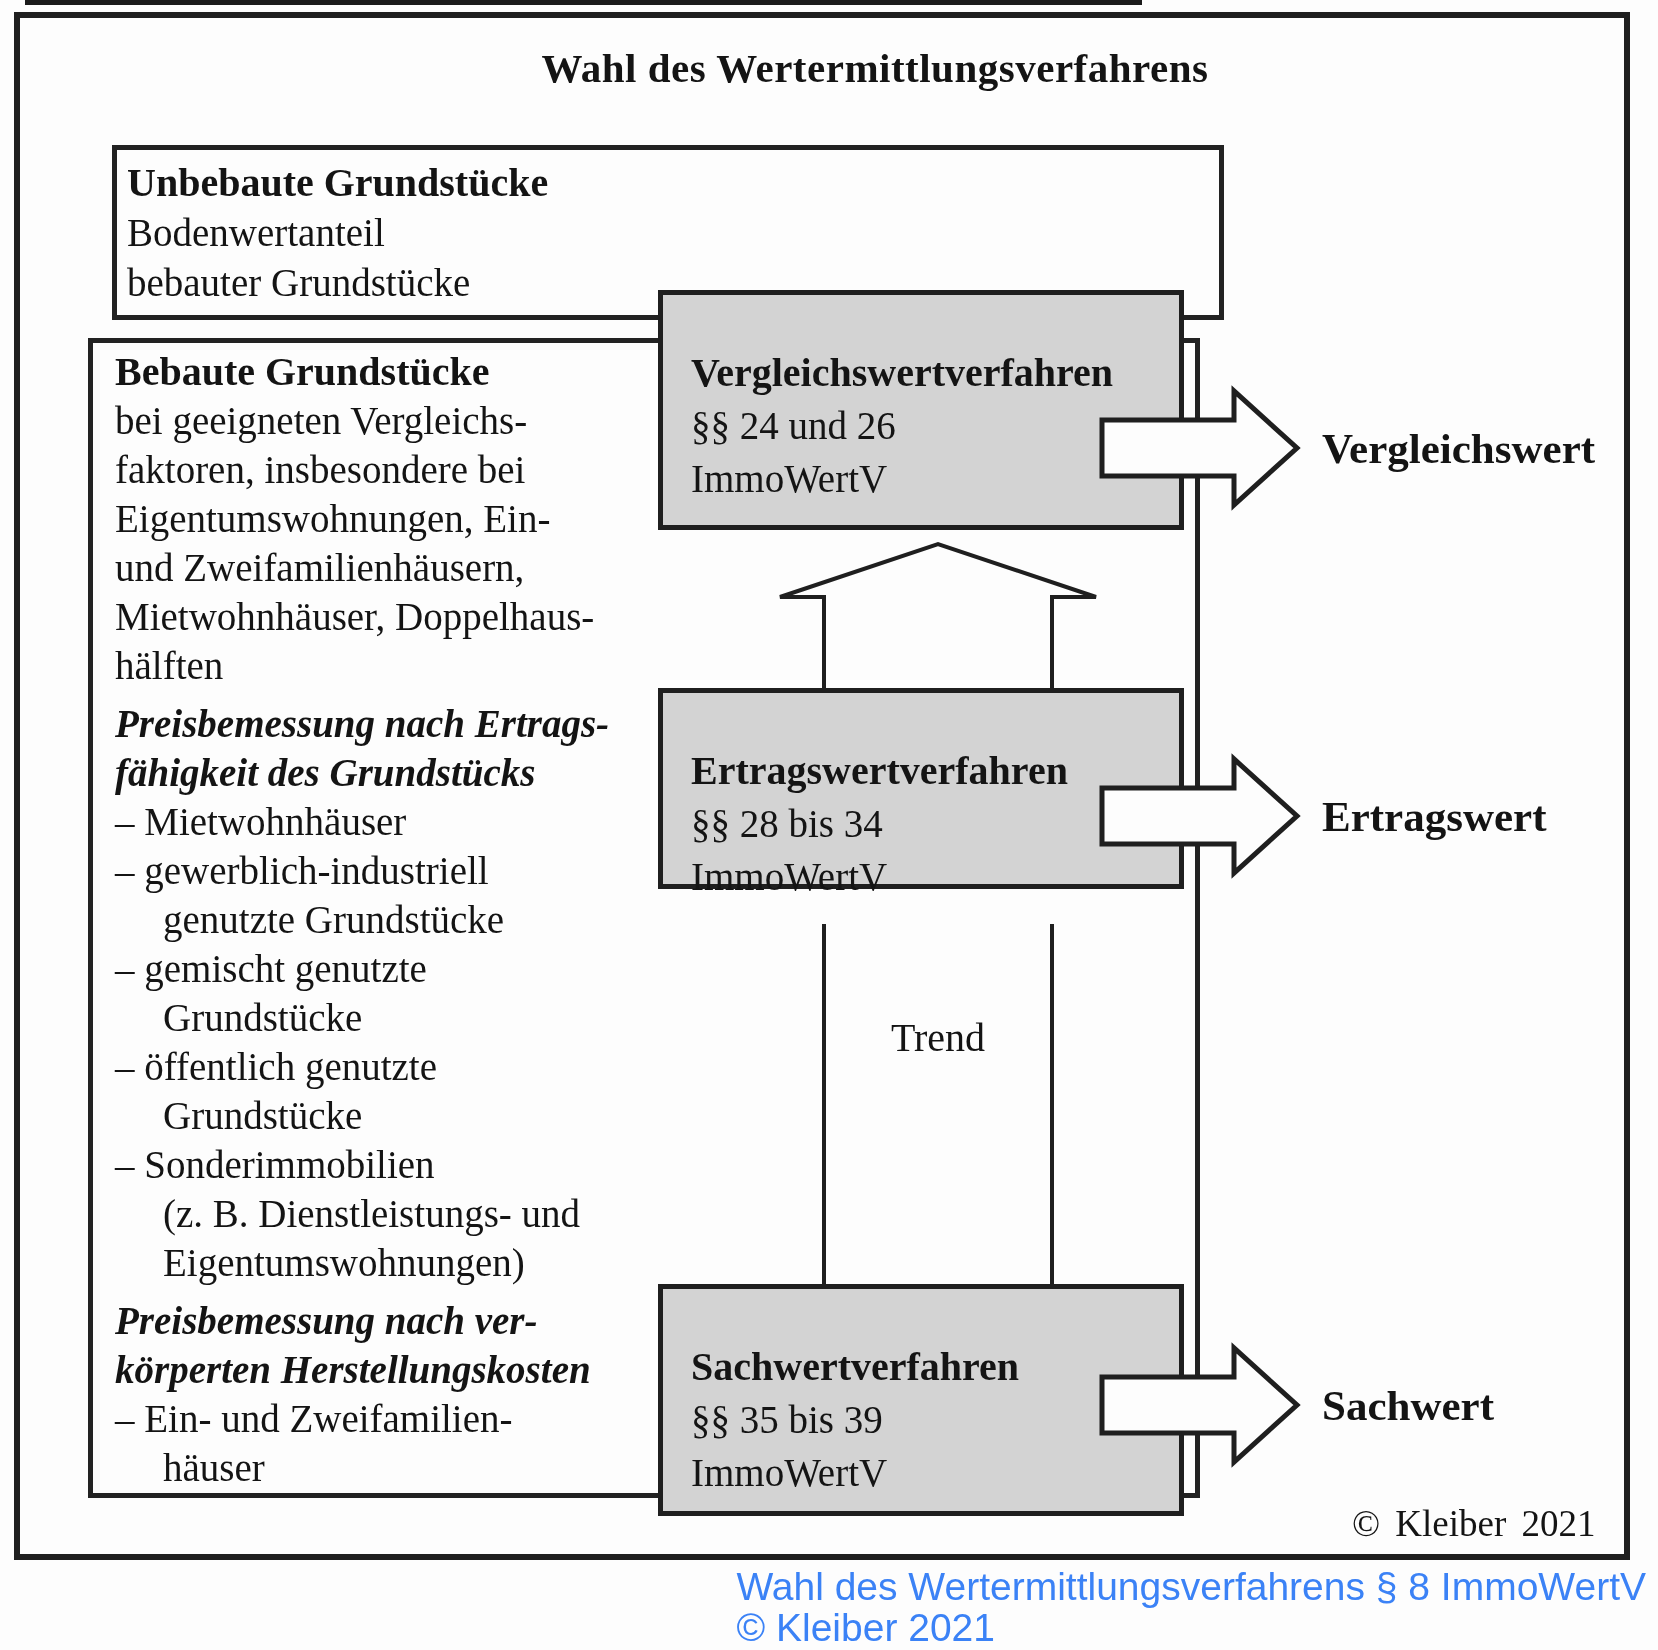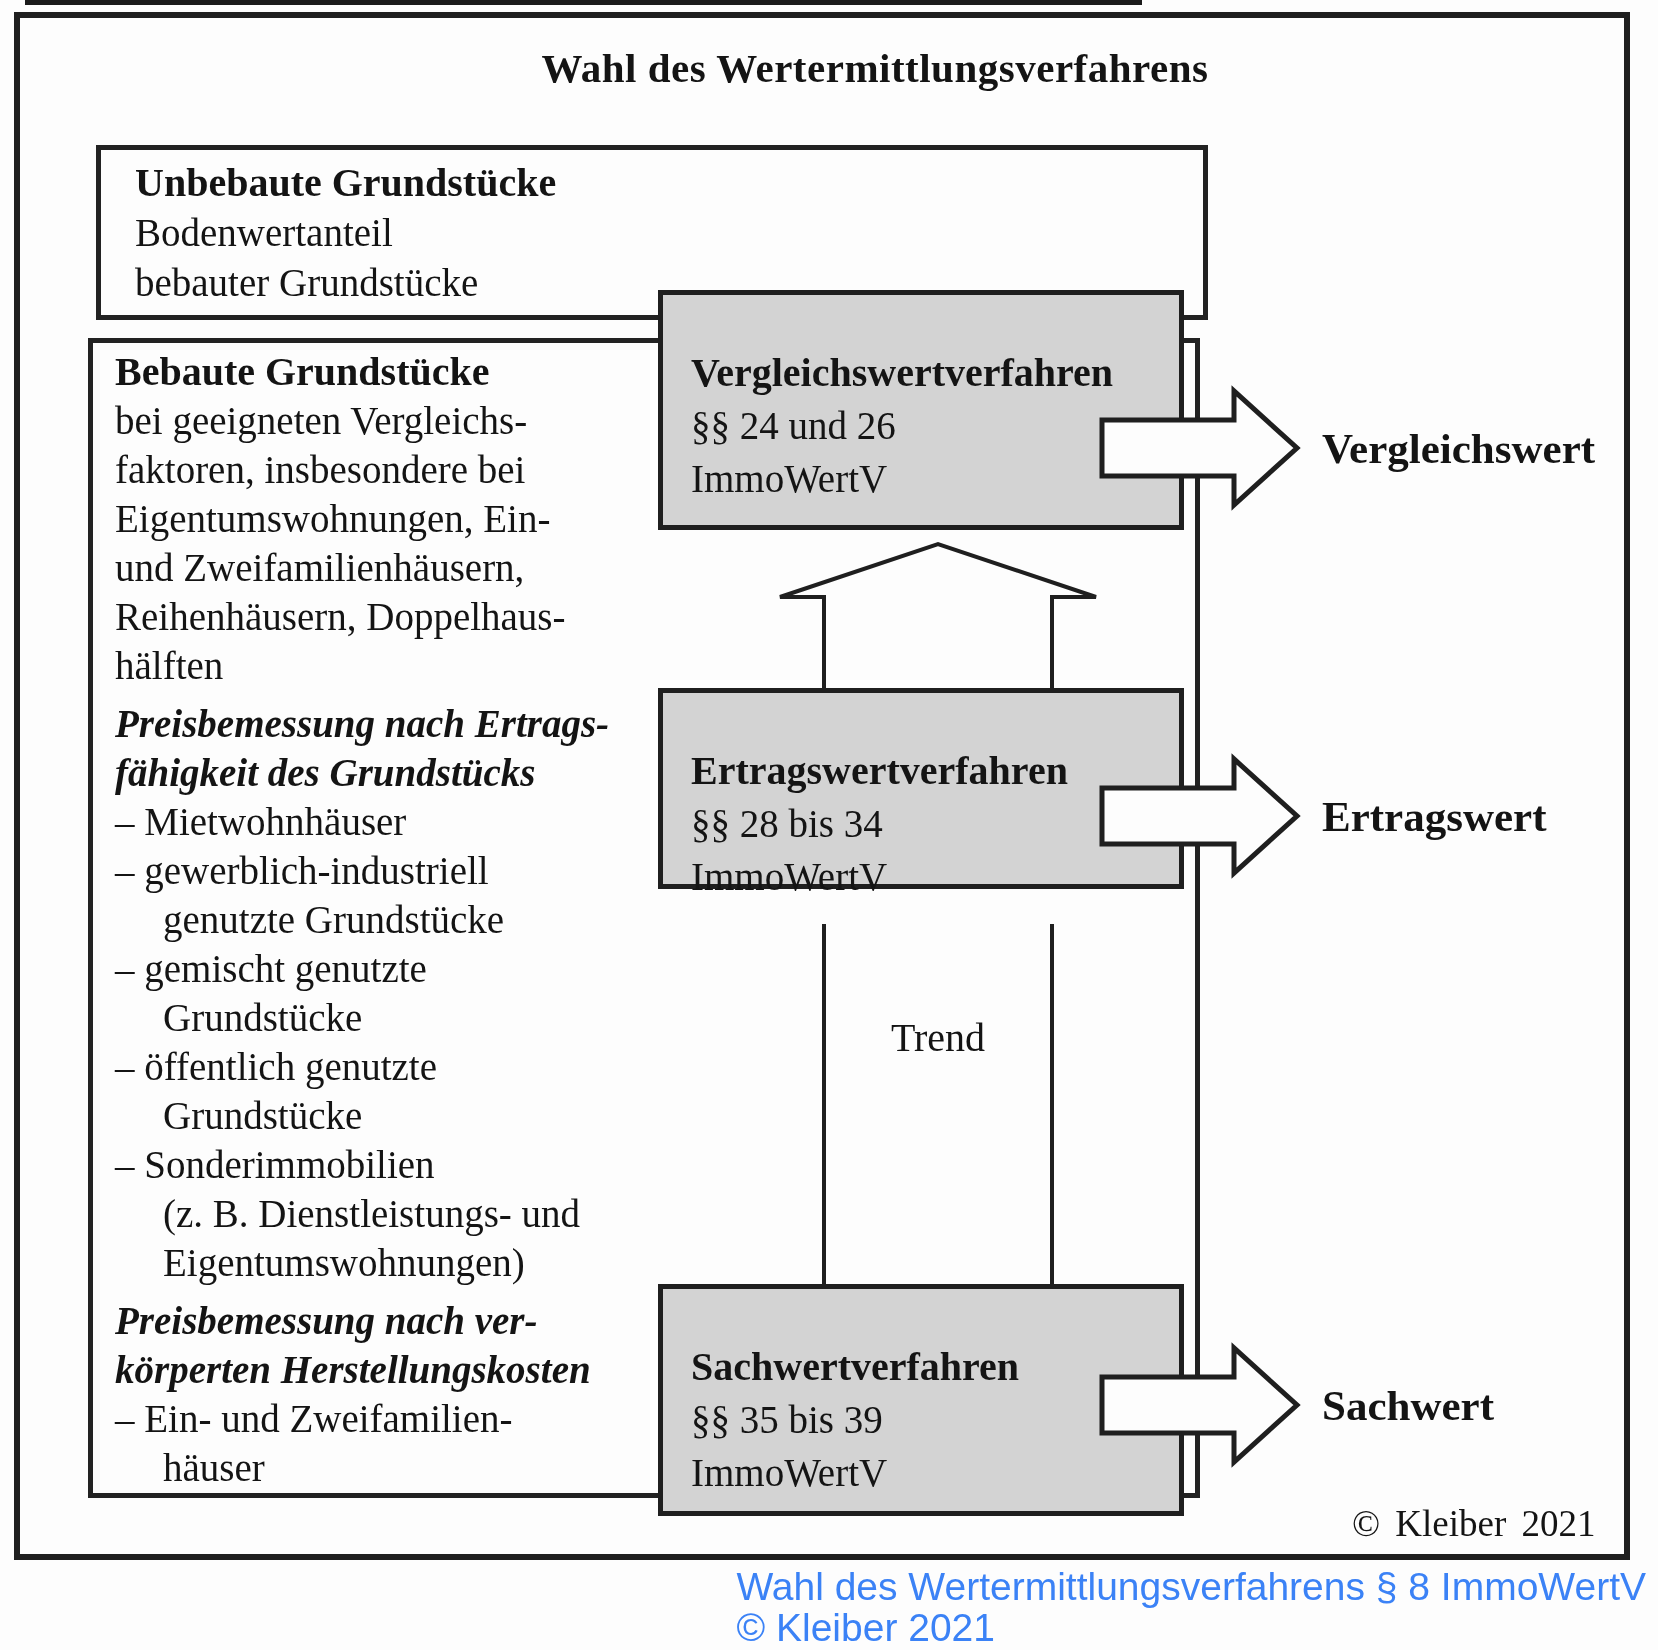--- a/index.html
+++ b/index.html
@@ -20,21 +20,21 @@
     border:6px solid #1f1f1f;background:transparent;
   }
   .diagram-title{
     position:absolute;left:46px;top:44px;width:1658px;
     text-align:center;font-size:41px;font-weight:bold;letter-spacing:.5px;
   }
   .white-box{
     position:absolute;background:#fdfdfd;border:5px solid #222222;z-index:1;
     box-sizing:border-box;
   }
-  .box-top{left:96px;top:145px;width:1112px;height:175px;padding:8px 10px 0 34px;}
+  .box-top{left:112px;top:145px;width:1112px;height:175px;padding:8px 10px 0 10px;}
   .box-left{left:88px;top:338px;width:1112px;height:1160px;padding:4px 10px 0 22px;}
   .line{font-size:39px;line-height:49px;white-space:nowrap;}
   .box-top .line{line-height:50px;}
   .b{font-weight:bold;font-size:40px;}
   .bi{font-weight:bold;font-style:italic;}
   .indent{padding-left:48px;}
   .gap{margin-top:9px;}
   .gray-box{
     position:absolute;left:658px;width:526px;
     background:#d3d3d3;border:5px solid #1f1f1f;z-index:2;
@@ -85,21 +85,21 @@
     <div class="line">Bodenwertanteil</div>
     <div class="line">bebauter Grundstücke</div>
   </div>
 
   <div class="white-box box-left">
     <div class="line b">Bebaute Grundstücke</div>
     <div class="line">bei geeigneten Vergleichs-</div>
     <div class="line">faktoren, insbesondere bei</div>
     <div class="line">Eigentumswohnungen, Ein-</div>
     <div class="line">und Zweifamilienhäusern,</div>
-    <div class="line">Reihenhäusern, Doppelhaus-</div>
+    <div class="line">Mietwohnhäuser, Doppelhaus-</div>
     <div class="line">hälften</div>
     <div class="line bi gap">Preisbemessung nach Ertrags-</div>
     <div class="line bi">fähigkeit des Grundstücks</div>
     <div class="line">– Mietwohnhäuser</div>
     <div class="line">– gewerblich-industriell</div>
     <div class="line indent">genutzte Grundstücke</div>
     <div class="line">– gemischt genutzte</div>
     <div class="line indent">Grundstücke</div>
     <div class="line">– öffentlich genutzte</div>
     <div class="line indent">Grundstücke</div>

